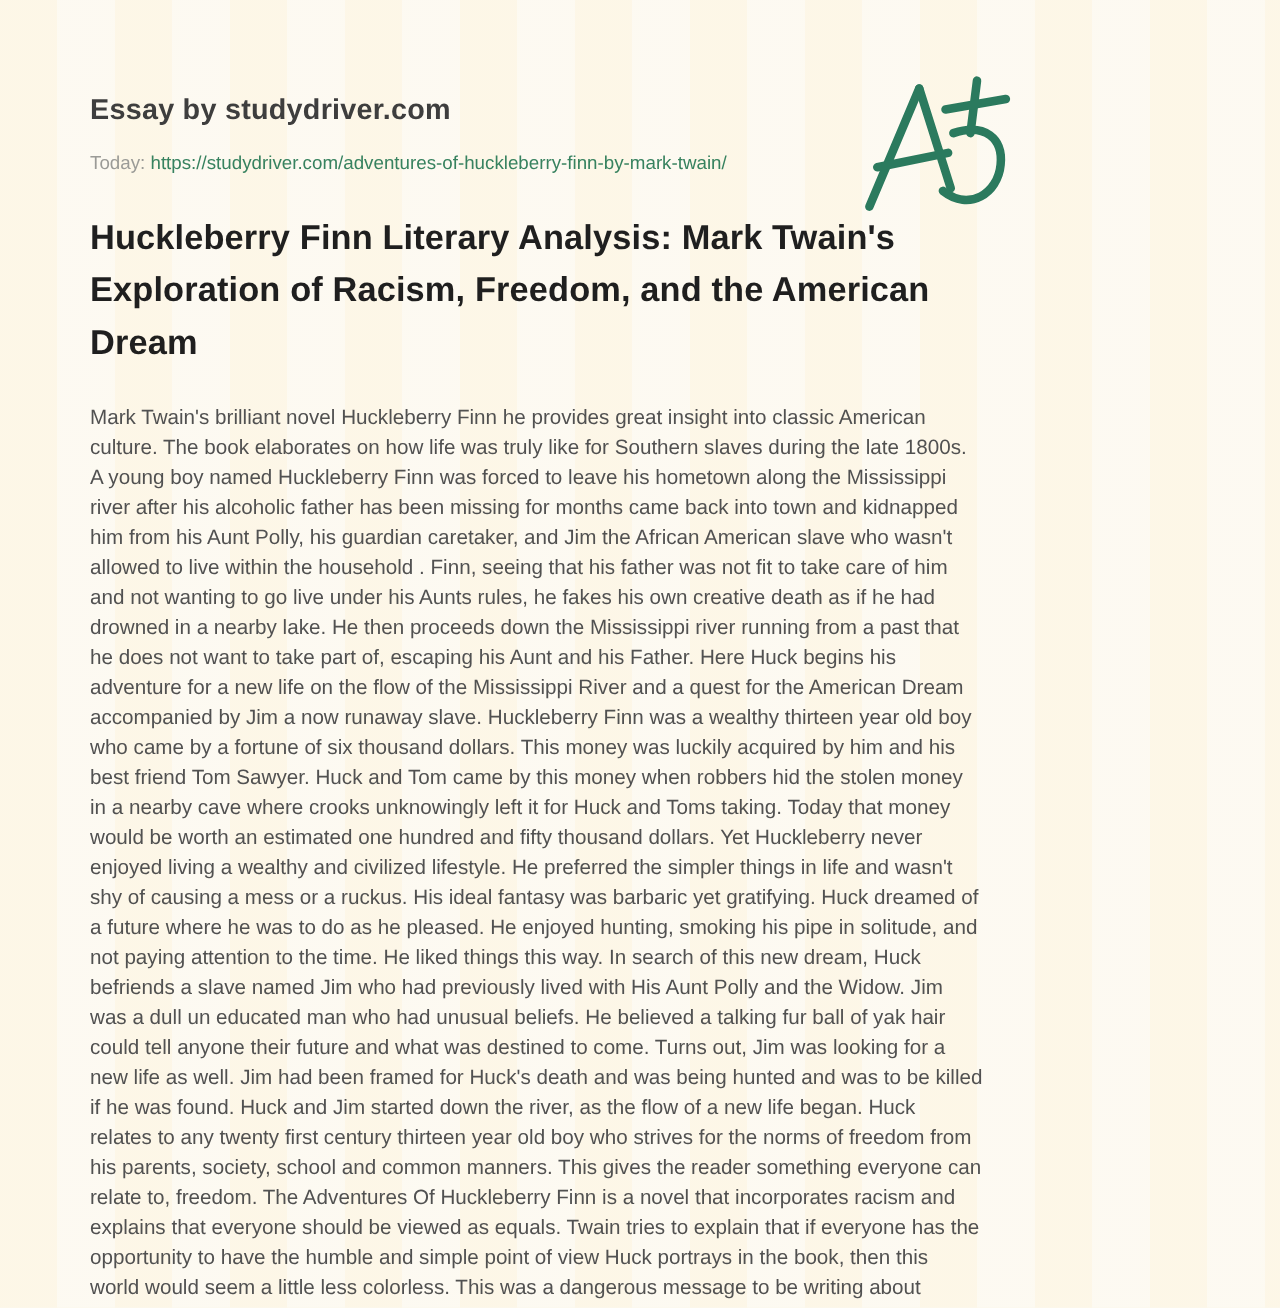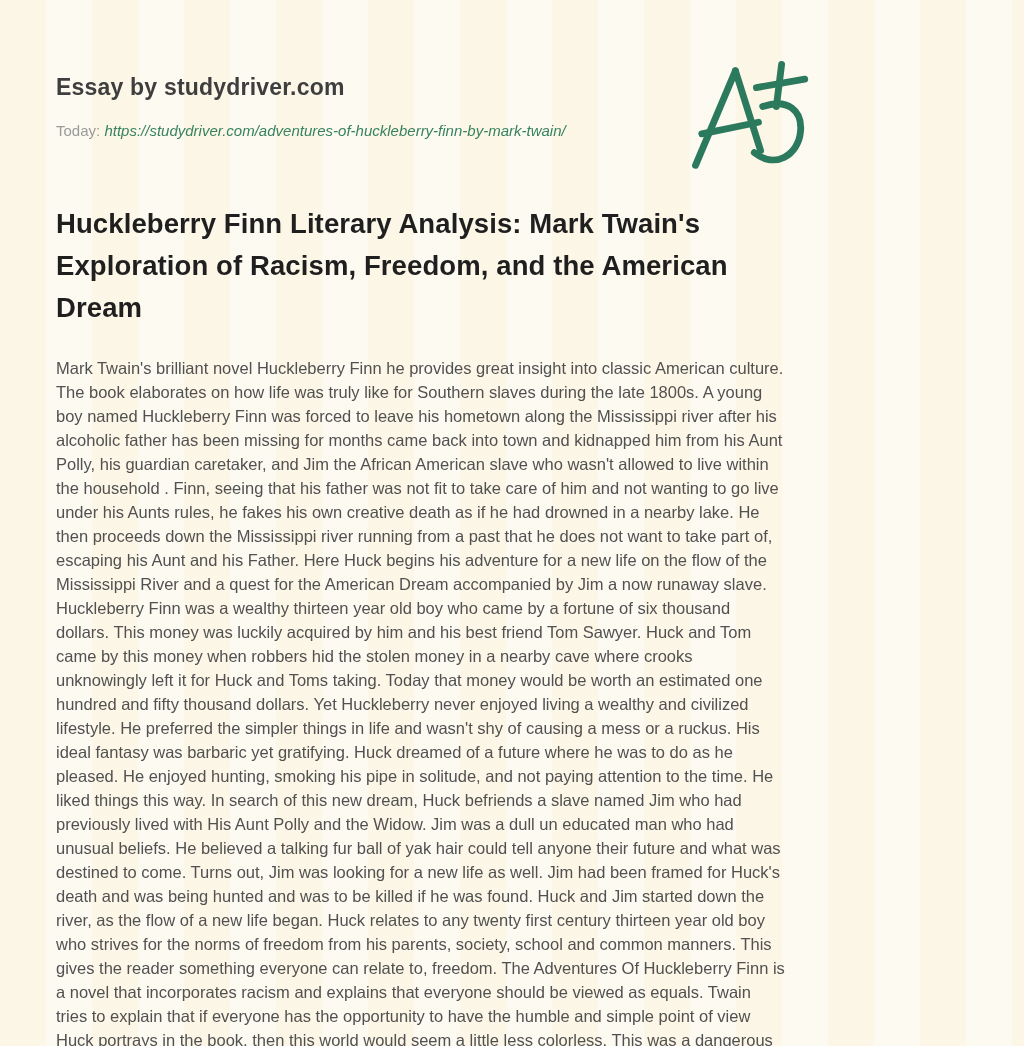--- a/index.html
+++ b/index.html
@@ -16,49 +16,48 @@
   body{
     width:1024px;height:1046px;overflow:hidden;
     background:
       repeating-linear-gradient(90deg, rgba(255,242,214,0.25) 0 46px, rgba(255,255,255,0.25) 46px 92px),
       var(--background);
     font-family:"Liberation Sans", sans-serif;
     position:relative;
   }
   .page{
     position:relative;
-    padding:74px 96px 0 56px;
+    padding:74px 96px 0 72px;
     width:882px;height:1046px;
   }
   .doc-header{position:relative;}
   .byline-heading{
     font-size:23px;
     font-weight:bold;
     color:var(--heading-gray);
     letter-spacing:0.2px;
   }
   .source-line{
     margin-top:21px;
     font-size:15px;
     color:var(--source-label-gray);
   }
   .source-line a{
     color:var(--link-green);
     text-decoration:none;
-    font-style:italic;
   }
   .logo-wrap{
     position:absolute;
     top:-20px;
     right:-26px;
     width:128px;height:126px;
   }
   .logo-wrap svg{width:100%;height:100%;}
   .essay-title{
-    margin-top:64px;
+    margin-top:30px;
     font-size:27.5px;
     font-weight:bold;
     color:var(--title-black);
     line-height:42px;
     letter-spacing:0.1px;
   }
   .essay-body{
     margin-top:27px;
     font-size:16.5px;
     line-height:24px;

